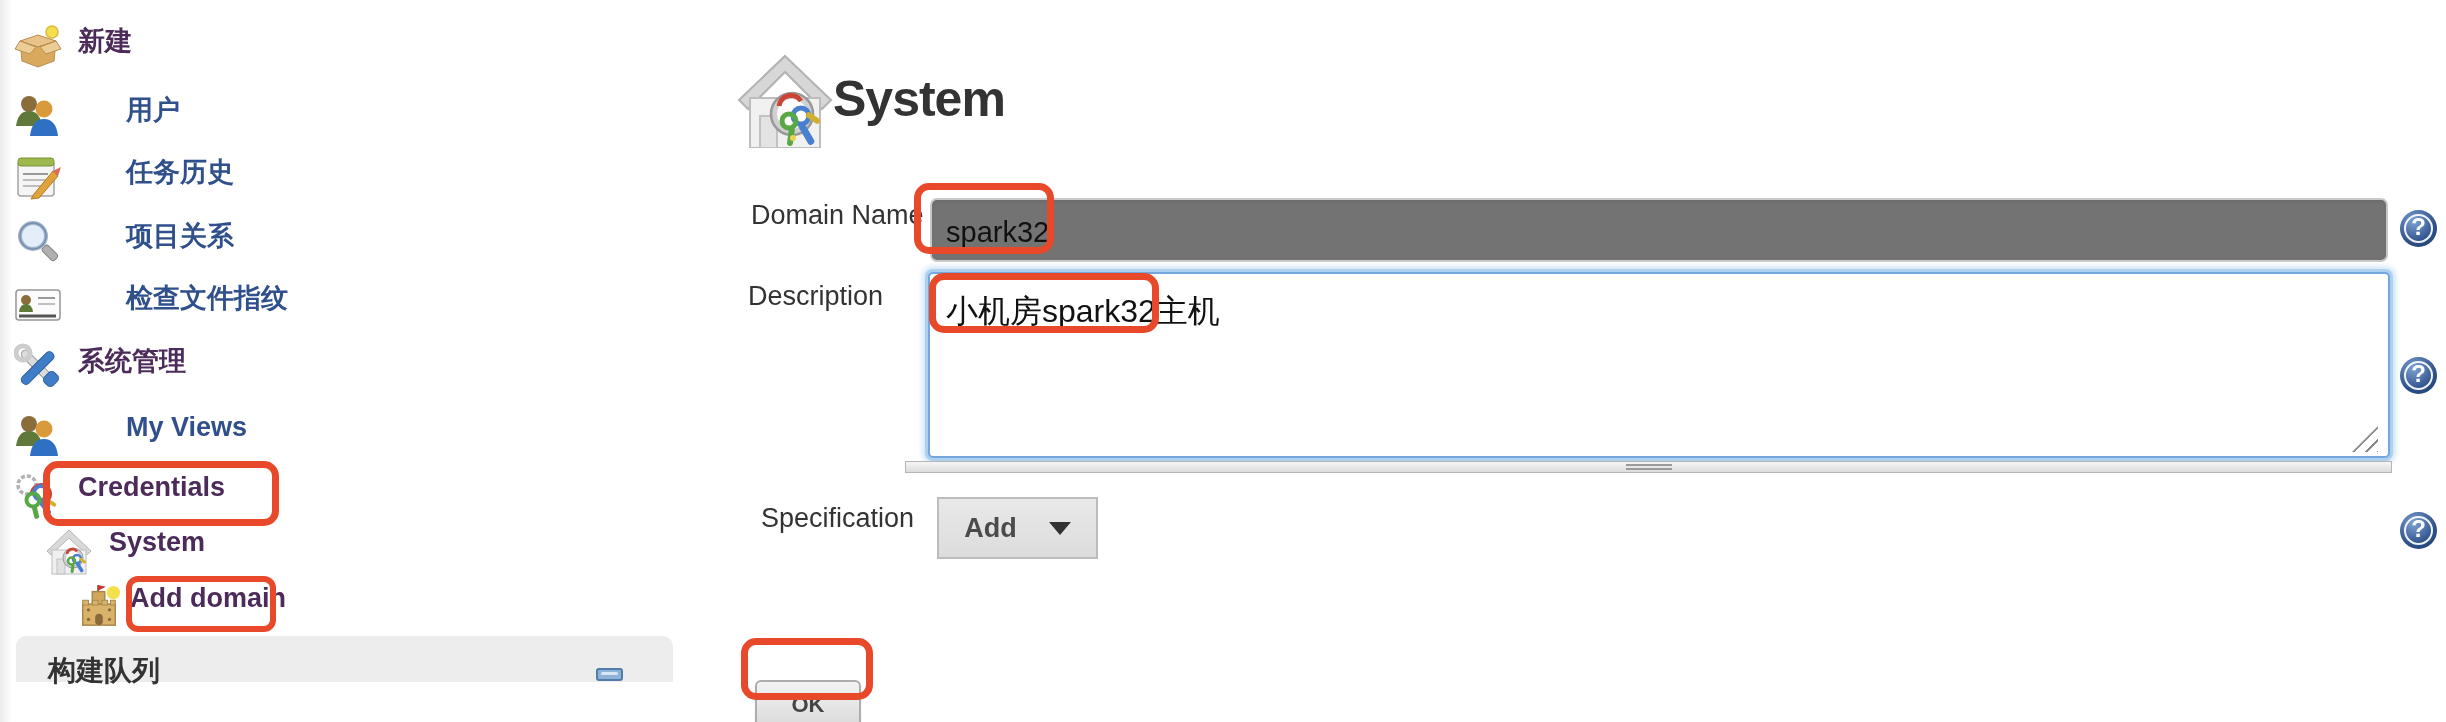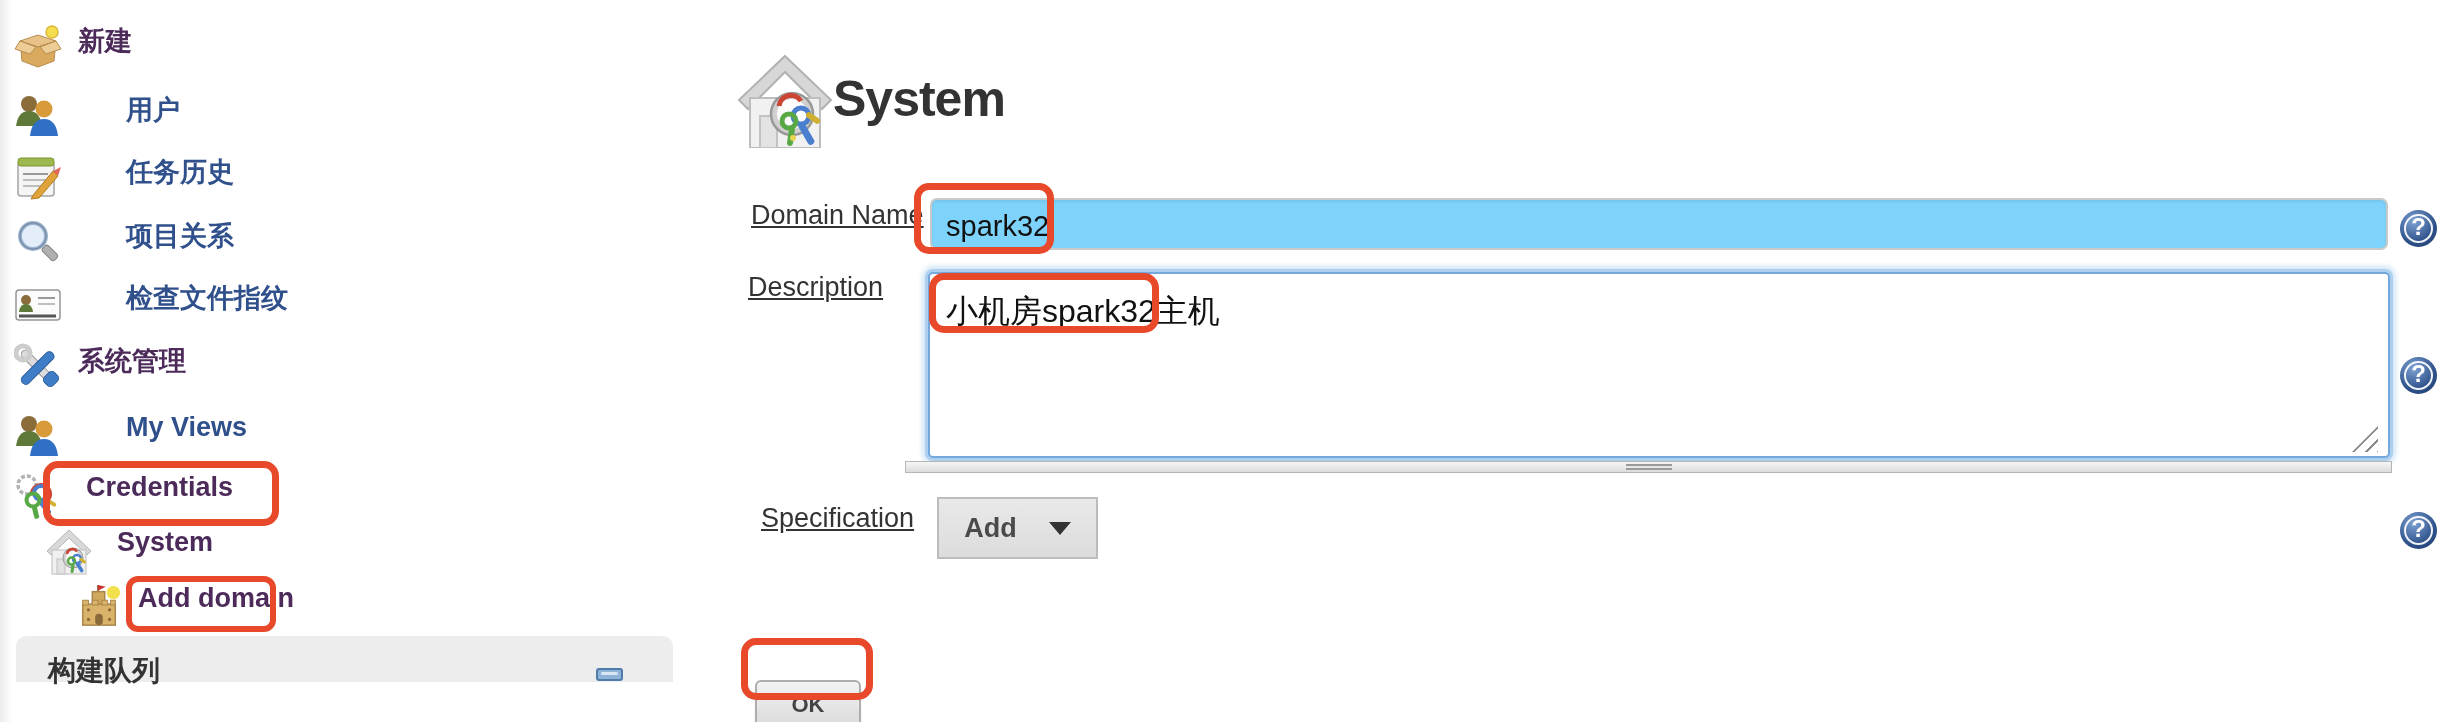--- a/index.html
+++ b/index.html
@@ -8,42 +8,42 @@
   .app { position:relative; width:2446px; height:722px; overflow:hidden; background:#fff; }
 
   
   .edge-shade { position:absolute; left:0; top:0; width:12px; height:722px;
     background:linear-gradient(to right,#ebebeb,#ffffff); }
   .srow { position:absolute; left:14px; display:flex; gap:16px; height:48px; cursor:pointer; }
   .srow .sicon { width:48px; height:48px; flex:0 0 48px; display:inline-block; }
   .srow .slabel { font-size:27px; font-weight:600; text-decoration:none; white-space:nowrap; }
   .t-link { color:#30508c;margin-left:48px; }
   .t-visited { color:#4c2b5a; }
-  .bold { font-weight:700;margin-left:8px; }
+  .bold { font-weight:700; }
 
   
   .bqueue { position:absolute; left:16px; top:636px; width:657px; height:46px;
     background:#ededed; border-radius:10px 10px 0 0; }
   .bqueue-title { position:absolute; left:32px; top:16px; font-size:28px; font-weight:700; color:#333; }
   .collapse { position:absolute; left:580px; top:32px; width:27px; height:13px;
     background:#8fb2d9; border:2px solid #4f7cab; border-radius:3px; cursor:pointer; }
   .collapse::after { content:""; position:absolute; left:3px; right:3px; top:2px; height:3px;
     background:#d9e7f5; border-radius:2px; }
 
   
   .title-icon { position:absolute; left:737px; top:52px; width:96px; height:98px; }
   .page-title { position:absolute; left:833px; top:70px; font-size:50px; font-weight:700; color:#333; letter-spacing:-1px; }
 
-  .flabel { position:absolute; font-size:27px; color:#333;text-decoration:underline; }
+  .flabel { position:absolute; font-size:27px; color:#333; }
   .lbl-domain { left:751px; top:200px; }
-  .lbl-desc   { left:748px; top:272px; }
+  .lbl-desc   { left:748px; top:281px; }
   .lbl-spec   { left:761px; top:503px; }
 
-  .domain-input { position:absolute; left:930px; top:198px; width:1458px; height:52px;
-    background:#7dd3fc; border:2px solid #c9c9c9; border-radius:7px;
+  .domain-input { position:absolute; left:930px; top:198px; width:1458px; height:64px;
+    background:#737373; border:2px solid #c9c9c9; border-radius:7px;
     font-size:29px; color:#111; padding:6px 14px 2px 14px;
     box-shadow:inset 0 2px 3px rgba(0,0,0,.07);
     font-family:"Liberation Sans","DejaVu Sans",sans-serif; }
 
   .desc-area { position:absolute; left:928px; top:272px; width:1462px; height:186px;
     background:#fff; border:2px solid #74a7dc; border-radius:5px;
     box-shadow:0 0 0 3px #aed0f0, 0 0 5px 6px #d4e6f8;
     font-size:32px; color:#111; padding:18px 16px; resize:none; line-height:1.2;
     font-family:"Liberation Sans","DejaVu Sans",sans-serif; }
   .resize-corner { position:absolute; left:2352px; top:426px; width:26px; height:26px;

